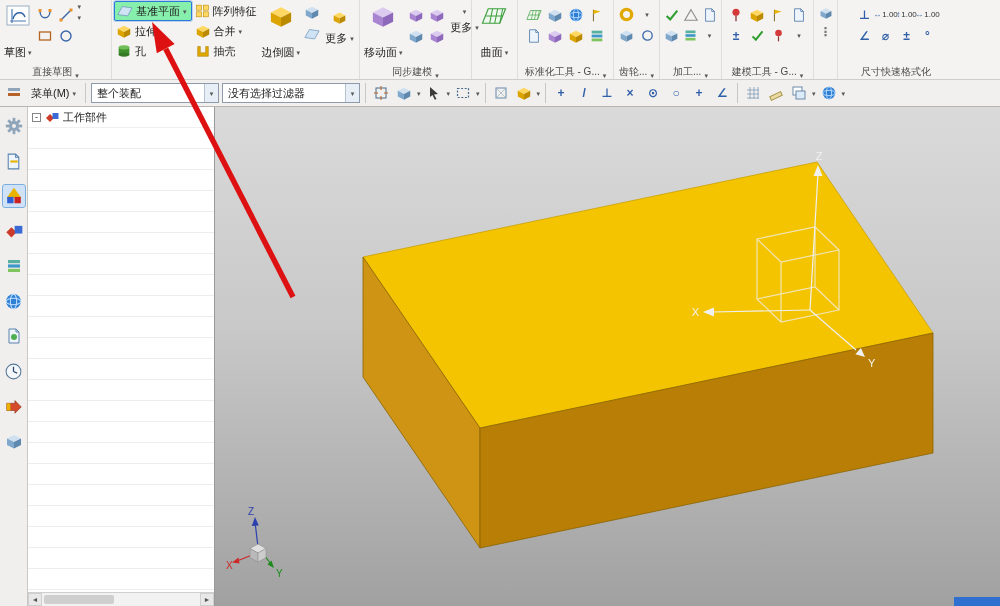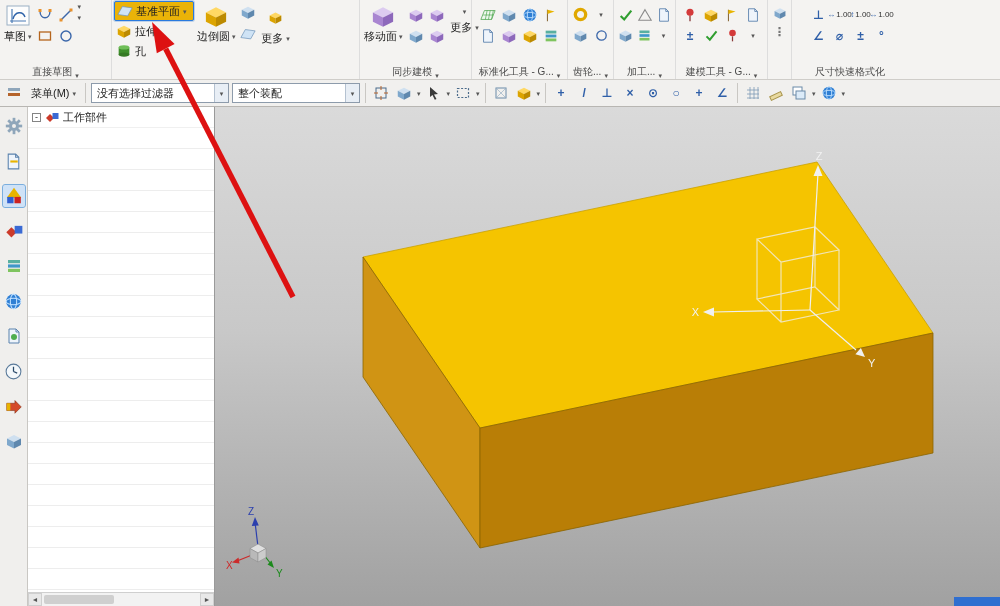--- a/index.html
+++ b/index.html
@@ -5,26 +5,26 @@
   *{box-sizing:border-box;margin:0;padding:0}
   html,body{width:1000px}
   body{font-family:"Liberation Sans","DejaVu Sans",sans-serif;font-size:11px;color:#222;background:#888}
   .app{position:relative;width:1000px;height:606px;background:#fff;overflow:hidden}
 
   
   .ribbon{height:80px;background:#f4f3f1;border-bottom:1px solid #cfcdc9;display:flex;align-items:stretch}
   .rgroup{display:flex;flex-direction:column;border-right:1px solid #ddd;padding:1px 2px 0;flex:0 0 auto}
   .rcontent{flex:1;display:flex;align-items:flex-start;gap:1px}
   .glabel{height:15px;display:flex;align-items:flex-end;justify-content:center;gap:3px;color:#4a4a4a;font-size:10px;white-space:nowrap}
-  .bigbtn{display:flex;flex-direction:column;align-items:center;justify-content:flex-start;padding:2px 2px 0;gap:0;border-radius:2px}
+  .bigbtn{display:flex;flex-direction:column;align-items:center;justify-content:flex-start;padding:2px 2px 0;gap:16px;border-radius:2px}
   .biglabel{display:flex;align-items:center;gap:2px;white-space:nowrap}
   .stack{display:flex;flex-direction:column}
   .sbtn{display:flex;align-items:center;gap:3px;height:20px;padding:0 2px;white-space:nowrap;border-radius:2px}
   .caret{font-size:7px;color:#555;line-height:1}
-  .hl{border:1px solid #2a7ade;background:#eab308;box-shadow:0 0 0 1px rgba(90,150,220,.35)}
+  .hl{border:1px solid #2a7ade;background:#86efac;box-shadow:0 0 0 1px rgba(90,150,220,.35)}
   .icongrid{display:grid;grid-template-columns:repeat(4,21px);grid-auto-rows:21px;align-items:center;justify-items:center}
   .icongrid2{display:grid;grid-template-columns:repeat(2,21px);grid-auto-rows:21px;align-items:center;justify-items:center}
   .minicol{display:flex;flex-direction:column;align-items:center;gap:4px;padding-top:2px}
   .morecol{display:flex;flex-direction:column;align-items:center;gap:2px;padding-top:7px}
   .gi{display:flex;align-items:center;justify-content:center;width:18px;height:18px;font-size:12px}
   .glyph{font-size:12px;font-weight:bold;color:#2f5fa8;line-height:1}
   .dimtxt{font-size:8px;color:#333;display:flex;align-items:center;gap:1px}
   .dimarrow{color:#2f5fa8;font-size:8px}
 
   
@@ -257,20 +257,41 @@
               </svg>
             <span>拉伸</span>
           </div>
           <div class="sbtn">
             <svg width="16" height="16">
                 <use href="#s-cyl"></use>
               </svg>
             <span>孔</span>
           </div>
         </div>
+        <div class="stack" style="width:66px">
+          <div class="sbtn">
+            <svg width="16" height="16">
+                <use href="#s-grid4"></use>
+              </svg>
+            <span>阵列特征</span>
+          </div>
+          <div class="sbtn">
+            <svg width="16" height="16">
+                <use href="#s-cube"></use>
+              </svg>
+            <span>合并</span>
+            <span class="caret">▾</span>
+          </div>
+          <div class="sbtn">
+            <svg width="16" height="16">
+                <use href="#s-shell"></use>
+              </svg>
+            <span>抽壳</span>
+          </div>
+        </div>
         <div class="bigbtn">
           <svg width="26" height="26">
               <use href="#s-cube"></use>
             </svg>
           <span class="biglabel">
             <span>边倒圆</span>
             <span class="caret">▾</span>
           </span>
         </div>
         <div class="minicol">
@@ -339,20 +360,34 @@
             <span class="caret">▾</span>
           </div>
         </div>
       </div>
       <div class="glabel">
         <span>同步建模</span>
         <span class="caret">▾</span>
       </div>
     </div>
 
+    <div class="rgroup" style="width:46px">
+      <div class="rcontent" style="justify-content:center">
+        <div class="bigbtn">
+          <svg width="26" height="26">
+              <use href="#s-mesh"></use>
+            </svg>
+          <span class="biglabel">
+            <span>曲面</span>
+            <span class="caret">▾</span>
+          </span>
+        </div>
+      </div>
+      <div class="glabel"></div>
+    </div>
 
     <div class="rgroup" style="width:96px">
       <div class="rcontent" style="justify-content:center">
         <div class="icongrid" style="padding-top:3px">
           <span class="gi">
               <svg width="16" height="16">
                 <use href="#s-mesh"></use>
               </svg>
             </span>
           <span class="gi">
@@ -551,28 +586,28 @@
       <svg width="14" height="14">
           <rect x="1" y="2" width="12" height="3" fill="#8fa6ba"></rect>
           <rect x="1" y="7" width="12" height="3" fill="#b5632a"></rect>
         </svg>
     </span>
     <div class="menu-btn">
       <span>菜单(M)</span>
       <span class="caret">▾</span>
     </div>
     <span class="vsep"></span>
+    <div class="dd" style="width:128px">
+      <span class="txt">整个装配</span>
+      <span class="dbtn">
+          <span class="caret">▾</span>
+        </span>
+    </div>
     <div class="dd" style="width:138px">
       <span class="txt">没有选择过滤器</span>
-      <span class="dbtn">
-          <span class="caret">▾</span>
-        </span>
-    </div>
-    <div class="dd" style="width:128px">
-      <span class="txt">整个装配</span>
       <span class="dbtn">
           <span class="caret">▾</span>
         </span>
     </div>
     <span class="vsep"></span>
 
     <span class="t-ic">
         <svg width="16" height="16">
           <rect x="3" y="3" width="10" height="10" fill="none" stroke="#4a6a8a"></rect>
           <path d="M1 8 H5 M11 8 H15 M8 1 V5 M8 11 V15" stroke="#b5632a"></path>

